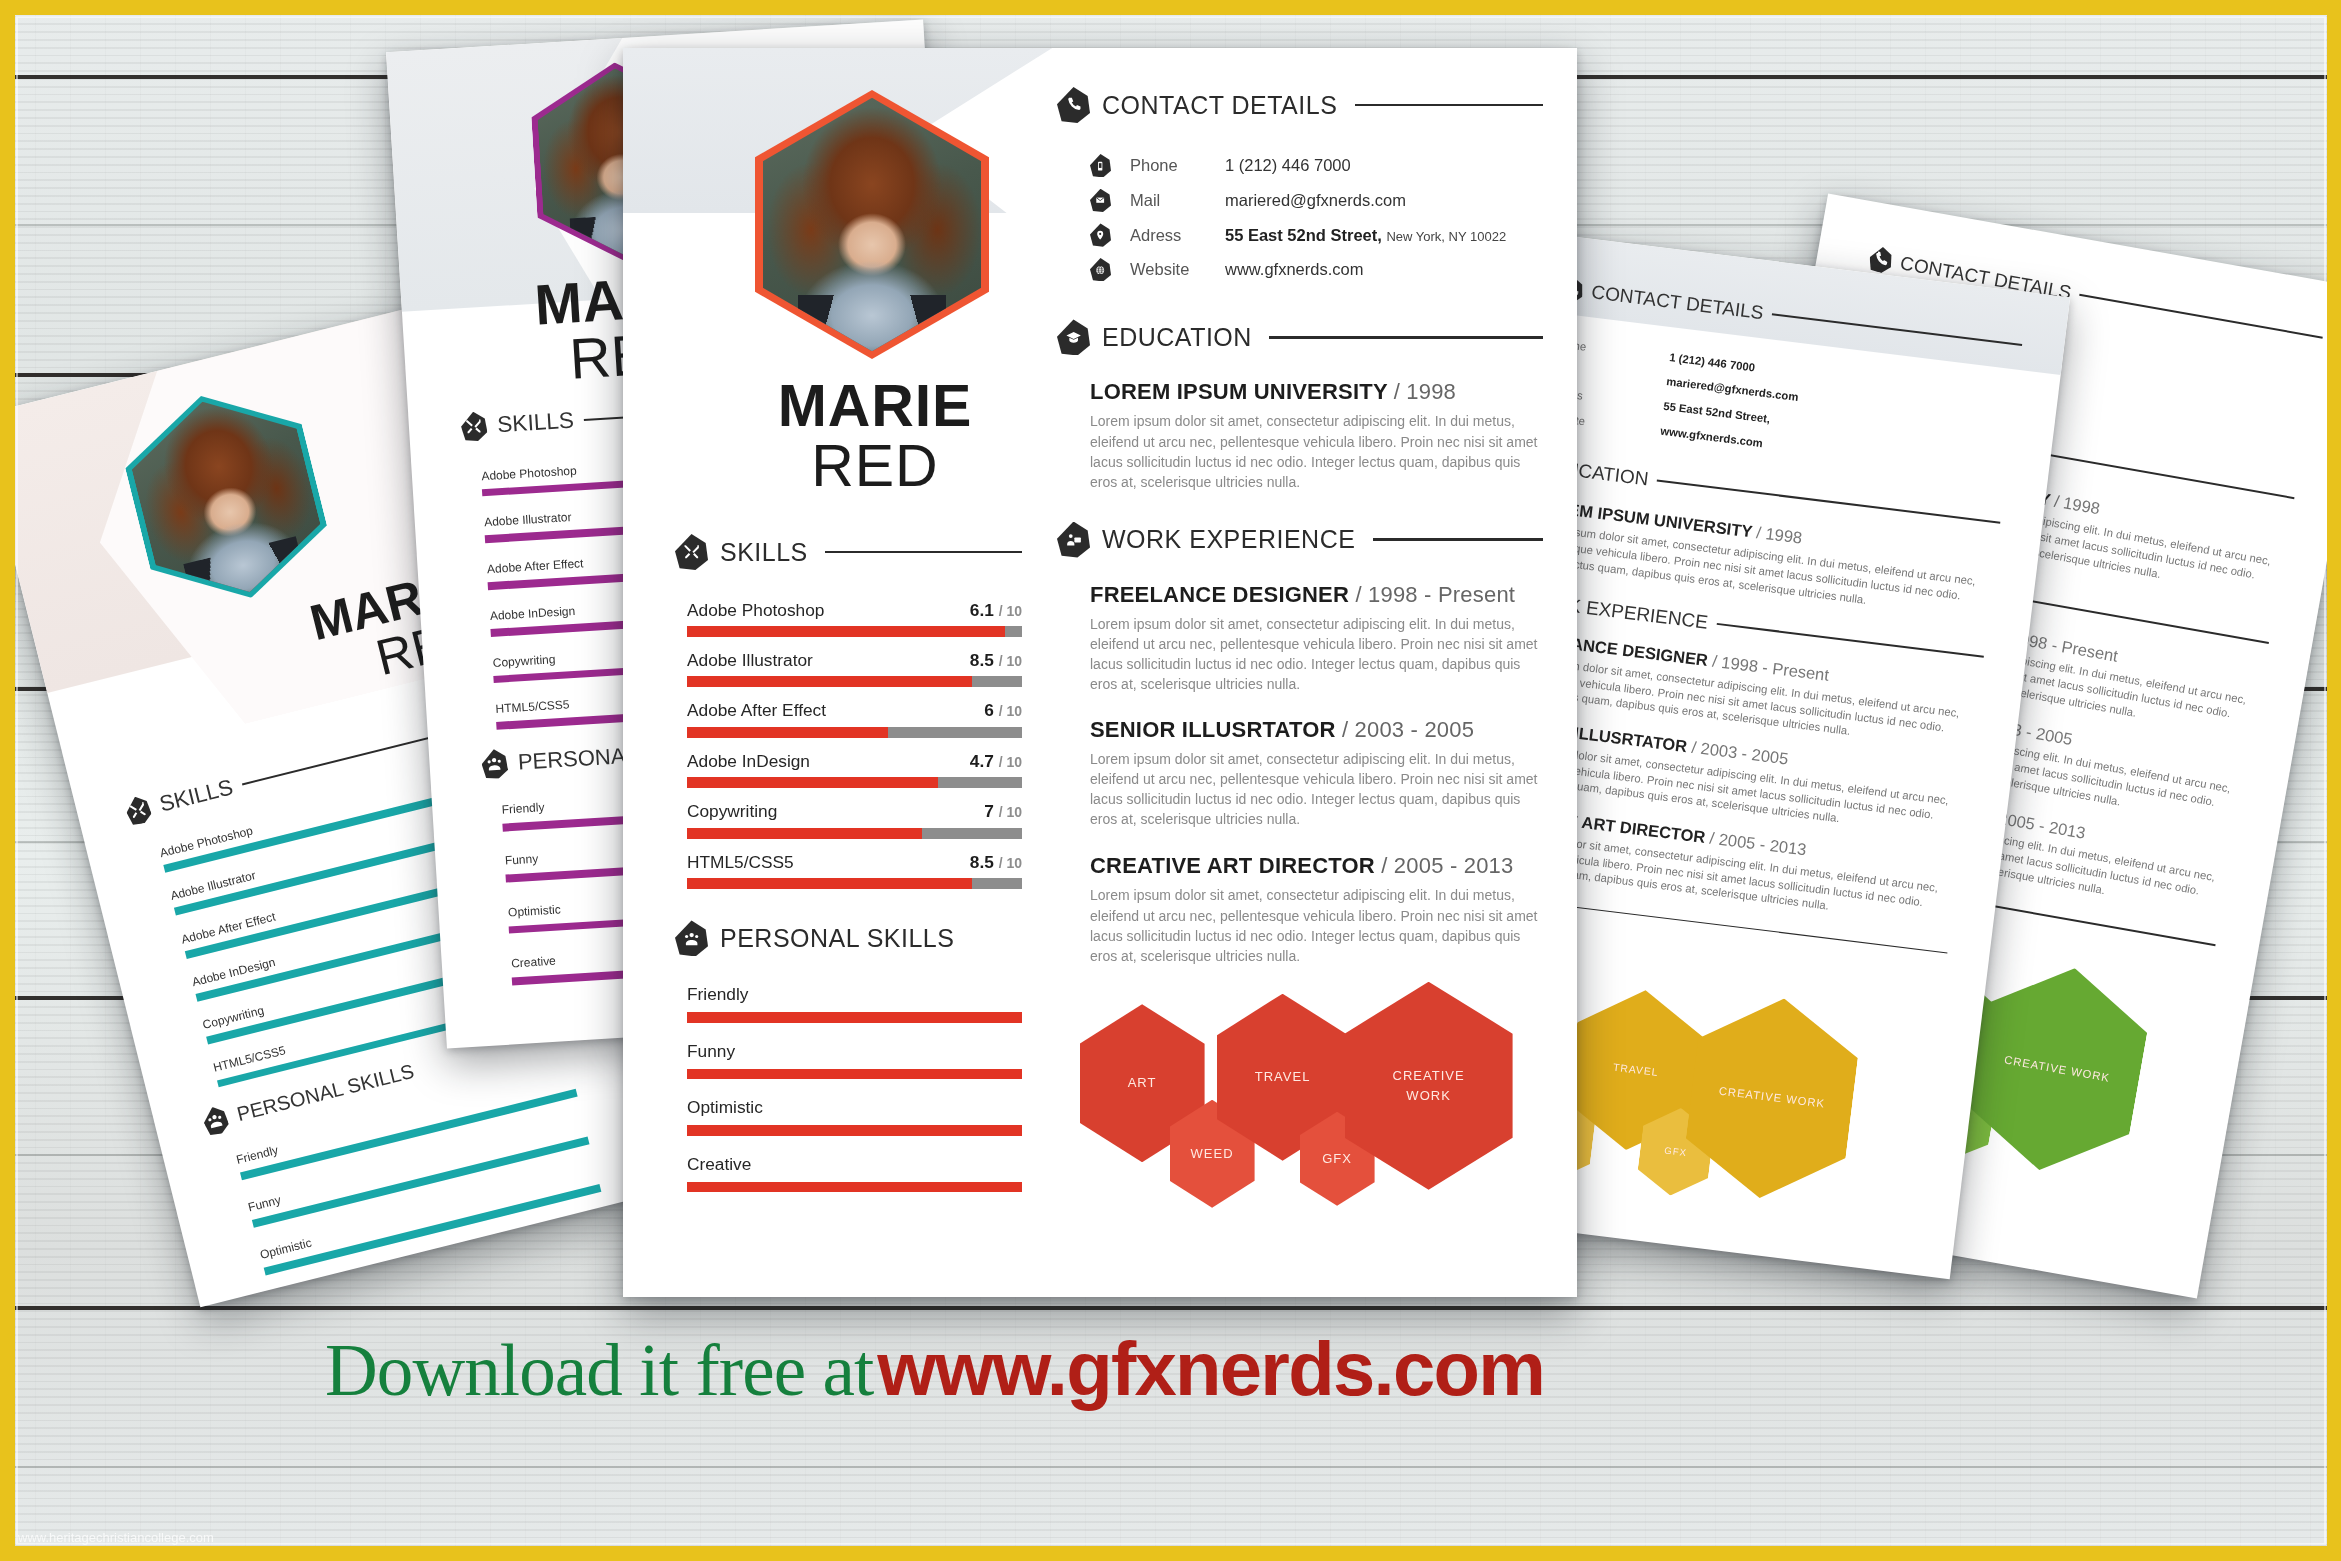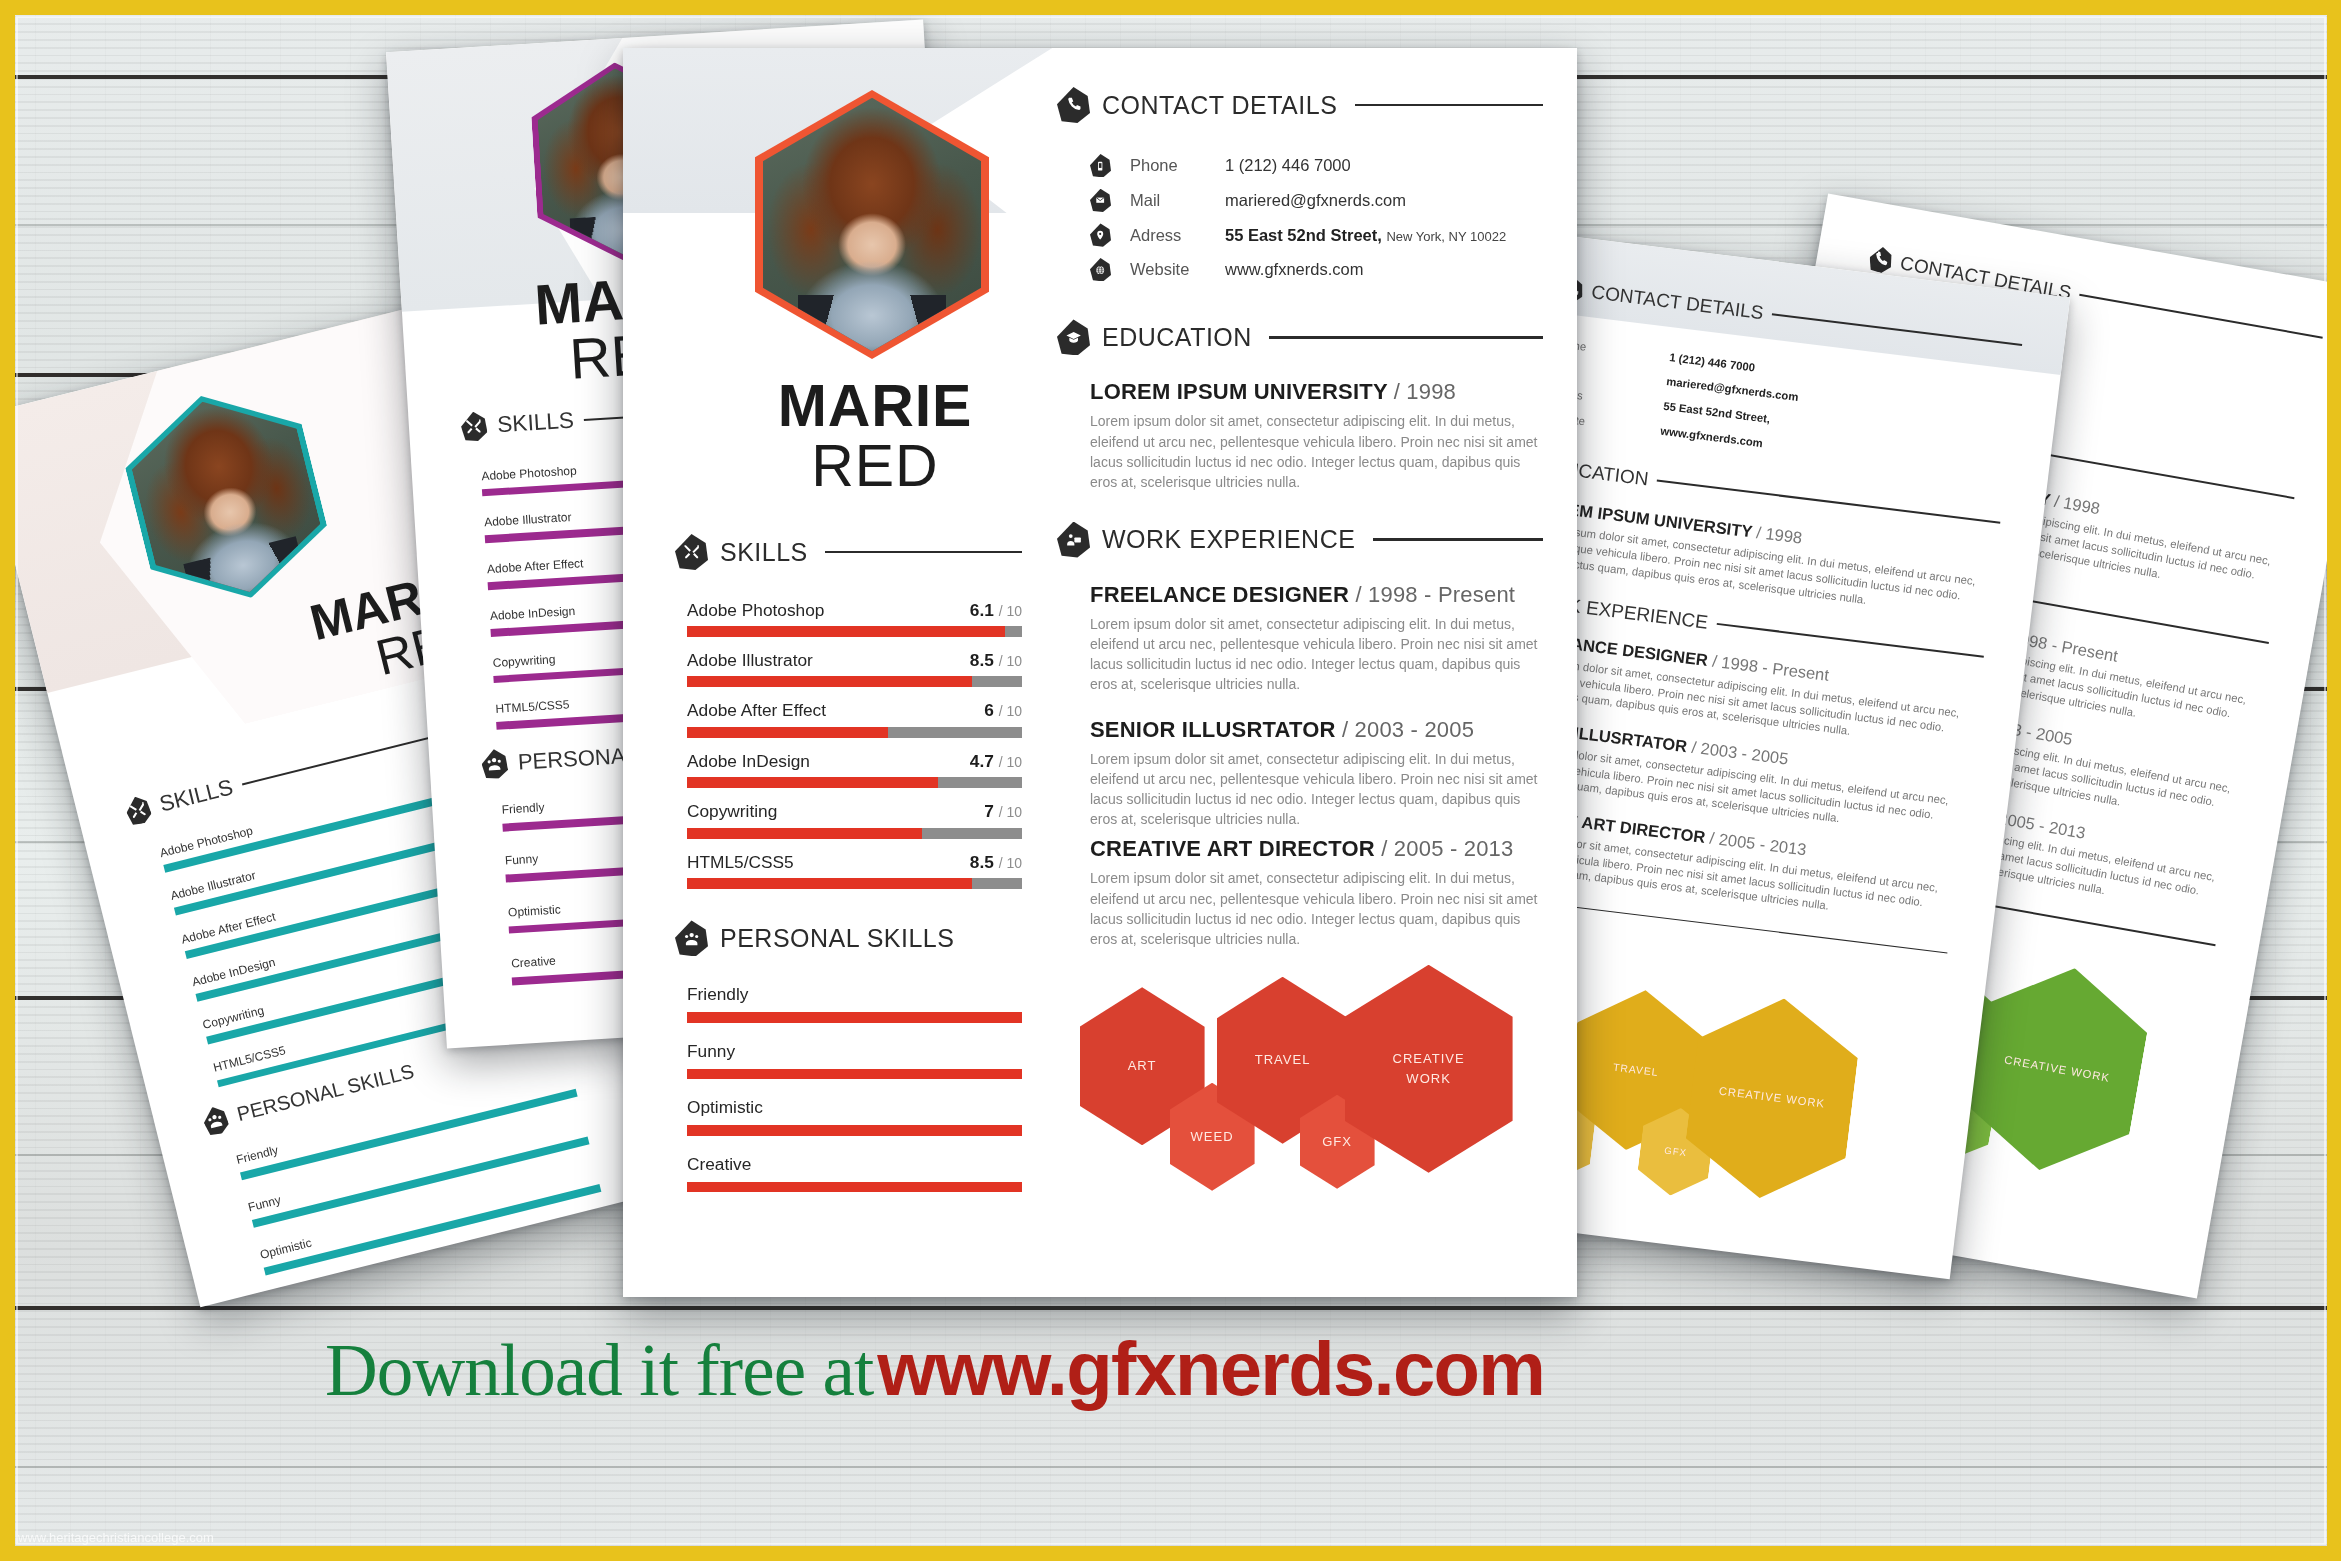--- a/index.html
+++ b/index.html
@@ -83,21 +83,21 @@
   
   .ent-h{font-size:22px;color:#1d1d1d;font-weight:700;letter-spacing:0.2px;}
   .ent-h .date{font-weight:400;color:#666;}
   .ent-b{font-size:14px;line-height:1.44;color:#8a8a8a;margin-top:6px;max-width:486px;}
 
   
   .sk{margin-bottom:13px;}
   .sk-top{display:flex;align-items:baseline;justify-content:space-between;}
   .sk-n{font-size:17.3px;color:#262626;}
   .sk-v{font-size:17.3px;color:#1d1d1d;font-weight:700;}
-  .sk-v .den{font-size:14px;font-weight:400;color:#8d8d8d;}
+  .sk-v .den{font-size:14px;font-weight:700;color:#8d8d8d;}
   .sk-track{height:11.3px;background:#8d8d8d;margin-top:5.2px;}
   .sk-fill{height:100%;background:#e23424;}
 
   
   .ps{margin-bottom:18px;}
   .ps-n{font-size:17.3px;color:#262626;}
   .ps-bar{height:10.4px;background:#e23424;margin-top:7px;}
 
   
   .hexfield{position:relative;}
@@ -660,21 +660,21 @@
         <div class="sec-l"></div>
       </div>
       <div style="margin-top:24px;margin-left:33px;">
         <div style="margin-bottom:22.6px">
           <div class="ent-h">
             <span>FREELANCE DESIGNER</span>
             <span class="date">/ 1998 - Present</span>
           </div>
           <div class="ent-b">Lorem ipsum dolor sit amet, consectetur adipiscing elit. In dui metus, eleifend ut arcu nec, pellentesque vehicula libero. Proin nec nisi sit amet lacus sollicitudin luctus id nec odio. Integer lectus quam, dapibus quis eros at, scelerisque ultricies nulla.</div>
         </div>
-        <div style="margin-bottom:7px">
+        <div style="margin-bottom:24px">
           <div class="ent-h">
             <span>SENIOR ILLUSRTATOR</span>
             <span class="date">/ 2003 - 2005</span>
           </div>
           <div class="ent-b">Lorem ipsum dolor sit amet, consectetur adipiscing elit. In dui metus, eleifend ut arcu nec, pellentesque vehicula libero. Proin nec nisi sit amet lacus sollicitudin luctus id nec odio. Integer lectus quam, dapibus quis eros at, scelerisque ultricies nulla.</div>
         </div>
         <div style="margin-bottom:10.4px">
           <div class="ent-h">
             <span>CREATIVE ART DIRECTOR</span>
             <span class="date">/ 2005 - 2013</span>

